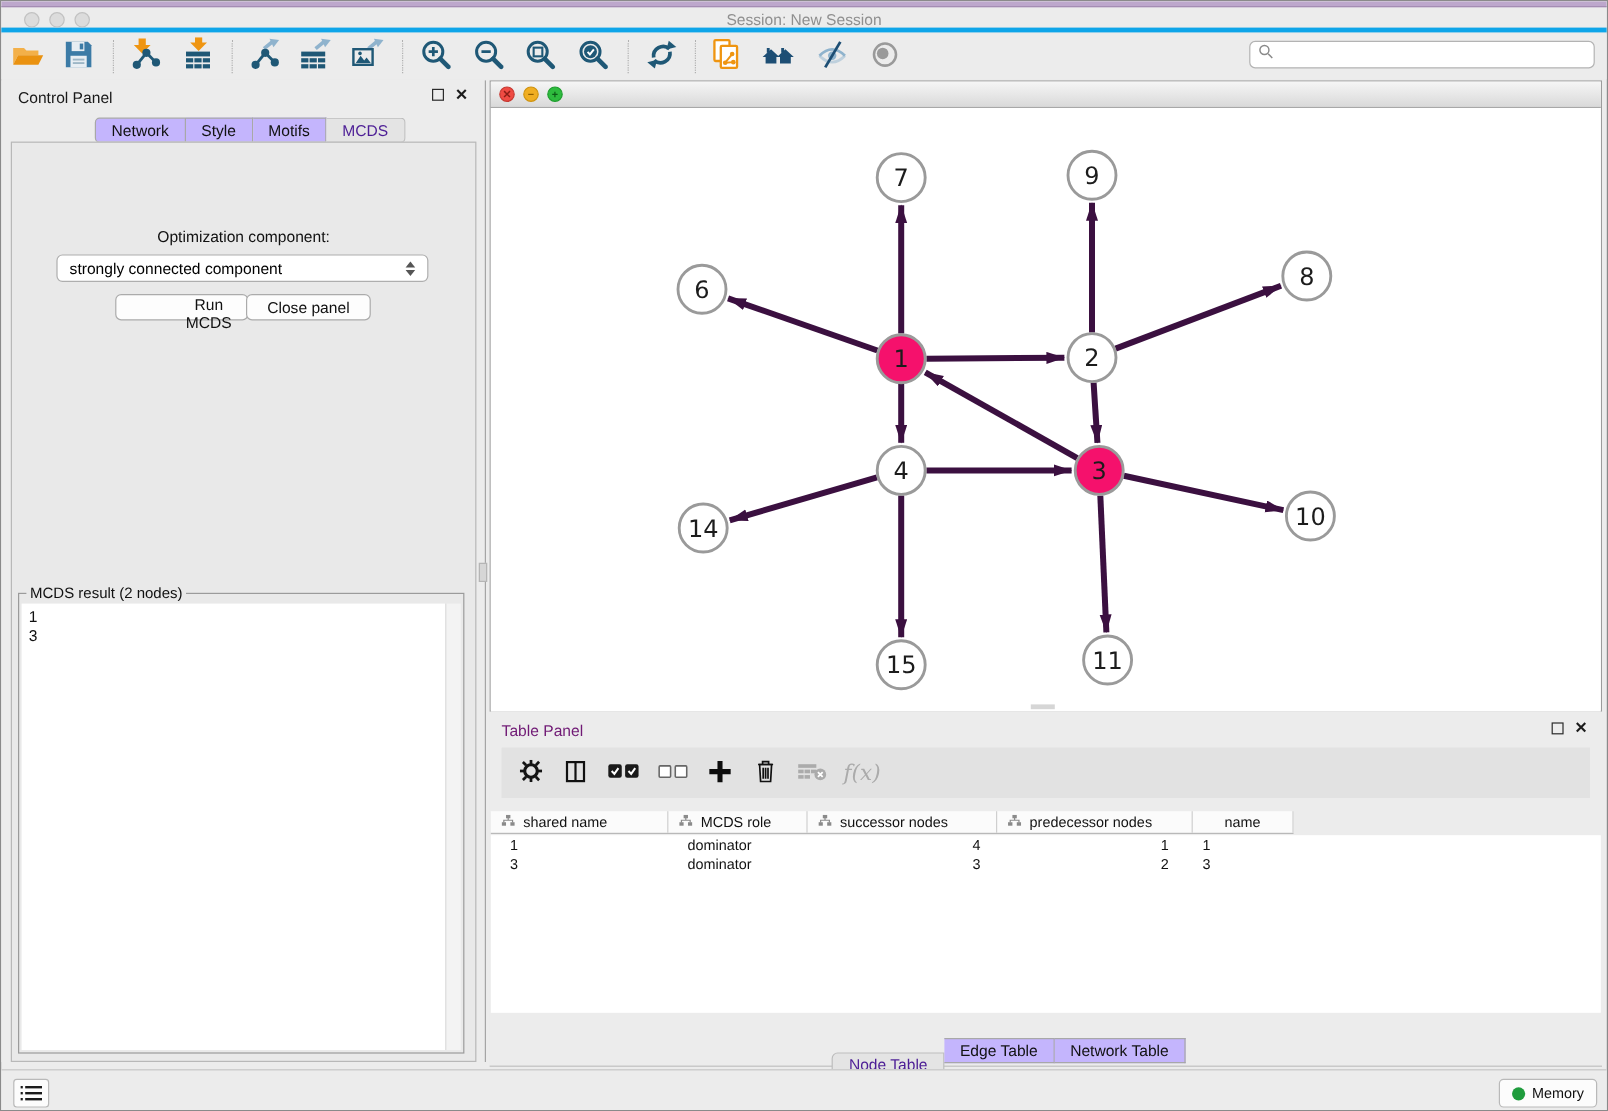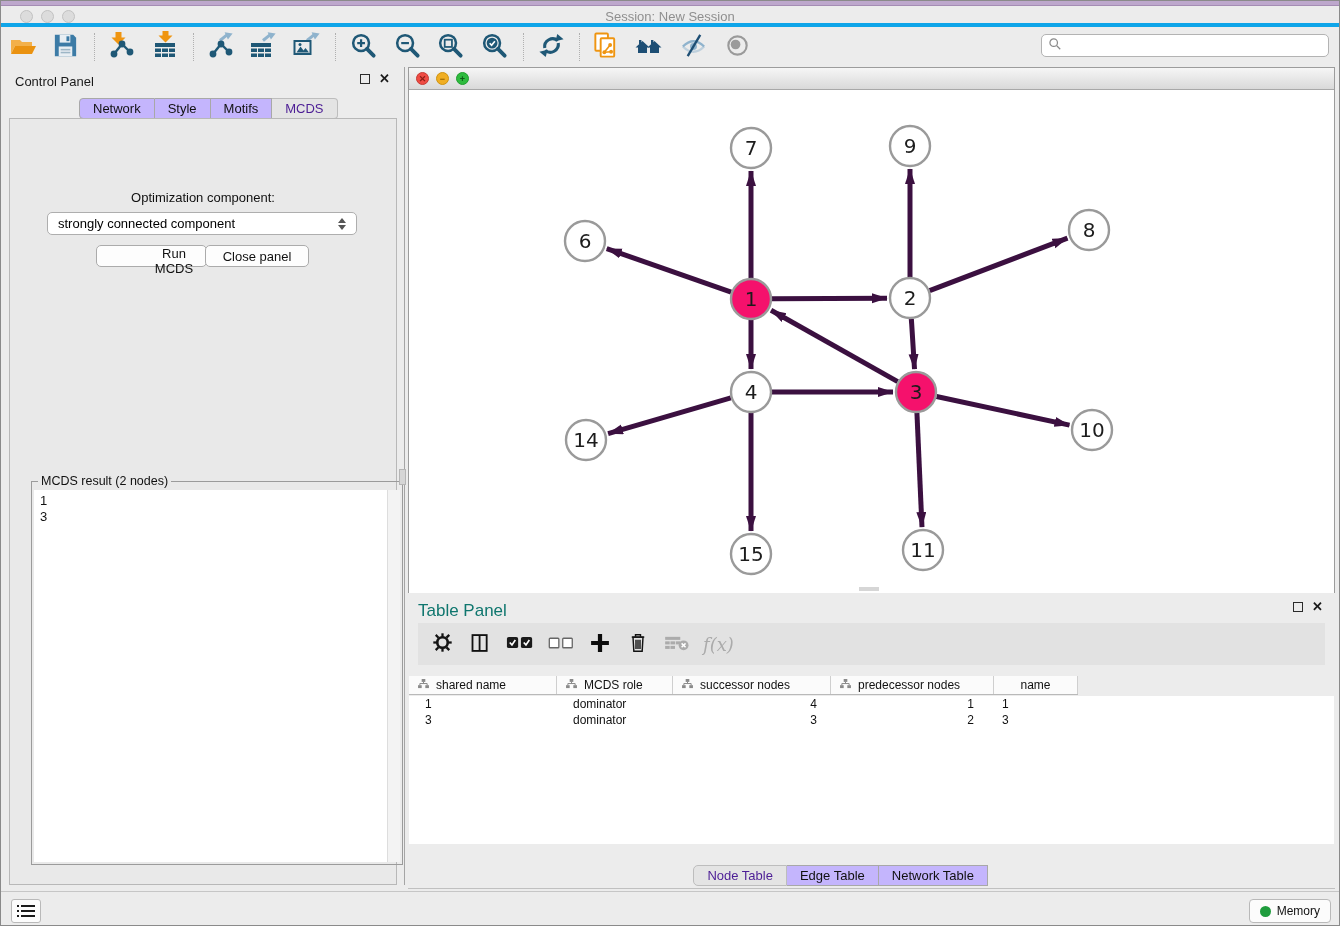--- a/index.html
+++ b/index.html
@@ -55,22 +55,22 @@
   .updown { display:flex; flex-direction:column; gap:2px; align-items:center; }
   .updown i { width:0; height:0; border-left:4px solid transparent; border-right:4px solid transparent; }
   .updown .up { border-bottom:5px solid #555; }
   .updown .dn { border-top:5px solid #555; }
   .cp-btn { position:absolute; top:126px; height:22px; background:#fdfdfd;
             border:1px solid #ababab; border-radius:5px; font-size:13px; color:#111;
             font-family:"Liberation Sans",sans-serif; }
   #btn-run { left:86px; width:111px;padding-left:45px; }
   #btn-close { left:195px; width:104px; }
 
-  #result-box { position:absolute; left:5px; top:362px; width:372px; height:384px;
-            border:1px solid #9b9b9b;margin-left:16px; }
+  #result-box { position:absolute; left:5px; top:375px; width:372px; height:384px;
+            border:1px solid #9b9b9b; }
   #result-box .legend { position:absolute; left:6px; top:-8px; background:#e9e9e9;
             padding:0 3px; font-size:12.5px; color:#111; }
   #result-text { position:absolute; left:2px; top:8px; right:15px; bottom:2px;
             background:#fff; font-size:13px; color:#111; padding:3px 6px; line-height:16px; }
   #result-scroll { position:absolute; top:8px; right:2px; bottom:2px; width:13px;
             background:#f3f3f3; border-left:1px solid #ddd; }
   .split-handle-v { position:absolute; left:398px; top:468px; width:7px; height:16px;
             background:#d6d6d6; border:1px solid #b5b5b5; }
 
   
@@ -85,42 +85,42 @@
   .tl.grn   { left:47px; background:#2ebb3e; border:1px solid #1f9e2e; color:#0d5c17; }
   #net-titlebar .title { position:absolute; width:100%; top:4px; text-align:center;
         font-size:13px; color:#2b2b2b; }
   #net-canvas { position:absolute; left:0; top:22px; width:925px; height:503px; background:#fff; }
   .split-handle-h { position:absolute; left:450px; bottom:1px; width:20px; height:4px;
         background:#d6d6d6; }
 
   
   #table-panel { position:absolute; left:407px; top:596px; width:927px; height:292px;
         background:#ececec; border-bottom:1px solid #c0c0c0; }
-  #table-panel .panel-title { position:absolute; left:10px; top:4px; font-size:17px; color:#0f766e;text-align:right; }
+  #table-panel .panel-title { position:absolute; left:10px; top:4px; font-size:13px; color:#701a75;text-align:right; }
   #tp-toolbar { position:absolute; left:10px; top:26px; width:907px; height:42px;
         background:#e2e2e2; display:flex; align-items:center; gap:14px; padding-left:12px; }
   .tp-btn { background:transparent; border:none; display:flex; align-items:center;
         justify-content:center; min-width:24px; height:30px; }
   #tp-header { position:absolute; left:1px; top:79px; height:19px; display:flex;
         background:#fbfbfb; border-bottom:1px solid #b9b9b9; }
   .hcell { display:flex; align-items:center; gap:7px; padding-left:9px;
         font-size:12px; color:#111; border-right:1px solid #cfcfcf; }
   .hcell.center { justify-content:center; padding-left:0; }
   #tp-body { position:absolute; left:1px; top:99px; width:925px; height:148px; background:#fff; }
   .trow { display:grid; grid-template-columns:148px 116px 158px 163px 84px 1fr;
         height:16px; font-size:12px; color:#111; align-items:center; }
   .trow span { padding:0 14px 0 16px; }
   .trow .al { text-align:left; }
   .trow .ar { text-align:right; padding-right:14px; }
   .trow .c4 { padding-right:20px; }
   .trow .c5 { padding-left:8px; }
 
   #tp-tabs { position:absolute; left:0; bottom:1px; width:100%; height:22px;
         display:flex; justify-content:center; }
-  #tp-tabs .tab:first-child { border-radius:5px 0 0 5px; }
+  #tp-tabs .tab:first-child { border-radius:5px 0 0 5px;margin-top:12px; }
   #tp-tabs .tab:last-child  { border-radius:0 5px 5px 0;margin-top:44px; }
 
   
   #statusbar { position:absolute; left:0; top:890px; width:100%; height:36px;
         background:#ececec; border-top:1px solid #c6c6c6; }
   #task-btn { position:absolute; left:10px; top:7px; width:30px; height:24px;
         background:#fcfcfc; border:1px solid #b9b9b9; border-radius:3px;
         display:flex; align-items:center; justify-content:center; }
   #memory-btn { position:absolute; right:8px; top:7px; height:24px; padding:0 10px;
         background:#fcfcfc; border:1px solid #b9b9b9; border-radius:4px;

